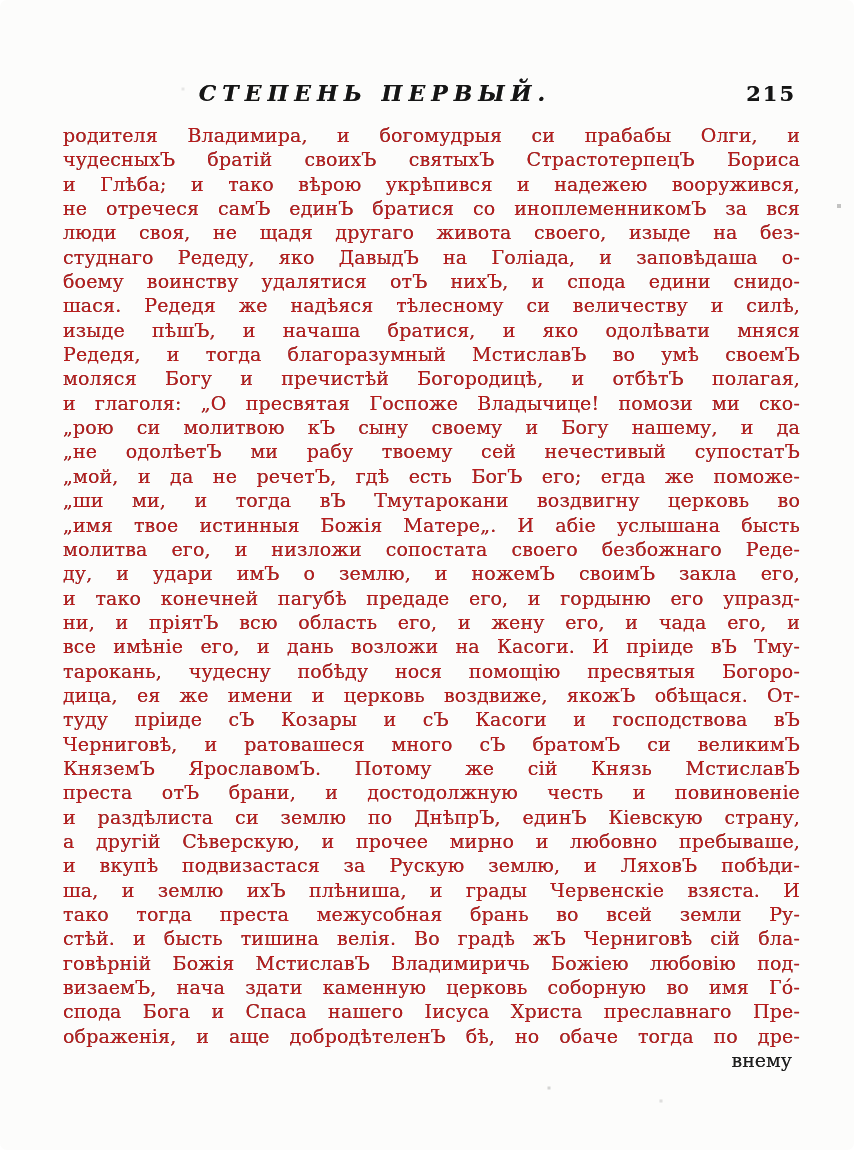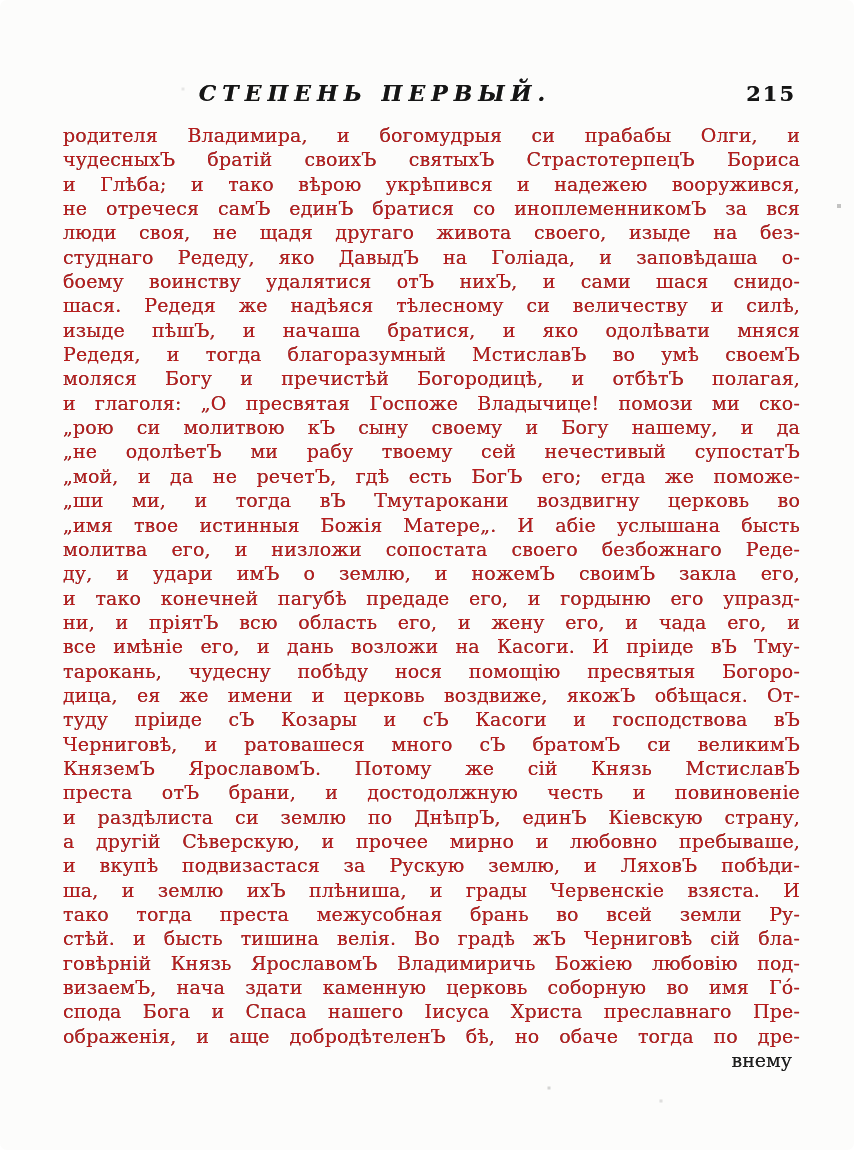--- a/index.html
+++ b/index.html
@@ -97,21 +97,21 @@
     <div class="head-pagenum">215</div>
   </div>
 
   <div class="body-block">
     <div class="text-line">родителя Владимира, и богомудрыя си прабабы Олги, и</div>
     <div class="text-line">чудесныхЪ братій своихЪ святыхЪ СтрастотерпецЪ Бориса</div>
     <div class="text-line">и Глѣба; и тако вѣрою укрѣпився и надежею вооружився,</div>
     <div class="text-line">не отречеся самЪ единЪ братися со иноплеменникомЪ за вся</div>
     <div class="text-line">люди своя, не щадя другаго живота своего, изыде на без-</div>
     <div class="text-line">студнаго Редеду, яко ДавыдЪ на Голіада, и заповѣдаша о-</div>
-    <div class="text-line">боему воинству удалятися отЪ нихЪ, и сами шася снидо-</div>
+    <div class="text-line">боему воинству удалятися отЪ нихЪ, и спода едини снидо-</div>
     <div class="text-line">шася. Редедя же надѣяся тѣлесному си величеству и силѣ,</div>
     <div class="text-line">изыде пѣшЪ, и начаша братися, и яко одолѣвати мняся</div>
     <div class="text-line">Редедя, и тогда благоразумный МстиславЪ во умѣ своемЪ</div>
     <div class="text-line">моляся Богу и пречистѣй Богородицѣ, и отбѣтЪ полагая,</div>
     <div class="text-line">и глаголя: „О пресвятая Госпоже Владычице! помози ми ско-</div>
     <div class="text-line">„рою си молитвою кЪ сыну своему и Богу нашему, и да</div>
     <div class="text-line">„не одолѣетЪ ми рабу твоему сей нечестивый супостатЪ</div>
     <div class="text-line">„мой, и да не речетЪ, гдѣ есть БогЪ его; егда же поможе-</div>
     <div class="text-line">„ши ми, и тогда вЪ Тмутарокани воздвигну церковь во</div>
     <div class="text-line">„имя твое истинныя Божія Матере„. И абіе услышана бысть</div>
@@ -125,21 +125,21 @@
     <div class="text-line">туду пріиде сЪ Козары и сЪ Касоги и господствова вЪ</div>
     <div class="text-line">Черниговѣ, и ратовашеся много сЪ братомЪ си великимЪ</div>
     <div class="text-line">КняземЪ ЯрославомЪ. Потому же сій Князь МстиславЪ</div>
     <div class="text-line">преста отЪ брани, и достодолжную честь и повиновеніе</div>
     <div class="text-line">и раздѣлиста си землю по ДнѣпрЪ, единЪ Кіевскую страну,</div>
     <div class="text-line">а другій Сѣверскую, и прочее мирно и любовно пребываше,</div>
     <div class="text-line">и вкупѣ подвизастася за Рускую землю, и ЛяховЪ побѣди-</div>
     <div class="text-line">ша, и землю ихЪ плѣниша, и грады Червенскіе взяста. И</div>
     <div class="text-line">тако тогда преста межусобная брань во всей земли Ру-</div>
     <div class="text-line">стѣй. и бысть тишина велія. Во градѣ жЪ Черниговѣ сій бла-</div>
-    <div class="text-line">говѣрній Князь ЯрославомЪ Владимиричь Божіею любовію под-</div>
+    <div class="text-line">говѣрній Божія МстиславЪ Владимиричь Божіею любовію под-</div>
     <div class="text-line">визаемЪ, нача здати каменную церковь соборную во имя Го́-</div>
     <div class="text-line">спода Бога и Спаса нашего Іисуса Христа преславнаго Пре-</div>
     <div class="text-line">ображенія, и аще добродѣтеленЪ бѣ, но обаче тогда по дре-</div>
     <div class="catchword-line">внему</div>
   </div>
 
   <div class="scan-noise"></div>
 
 </div>
 

